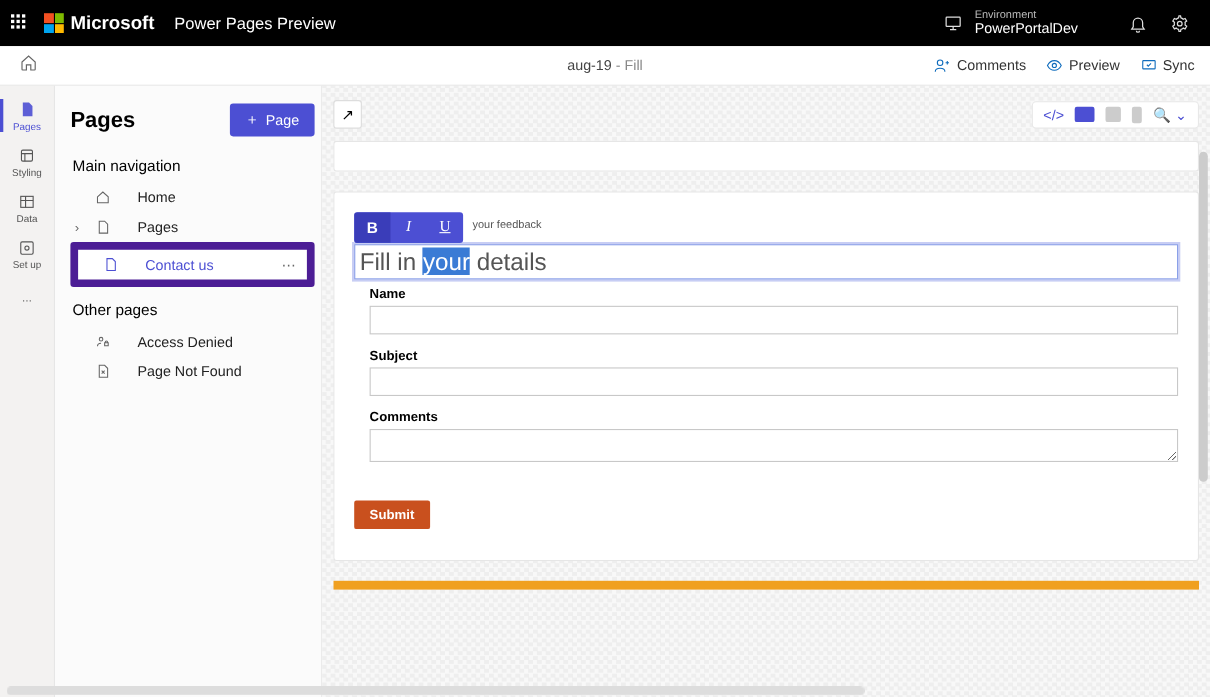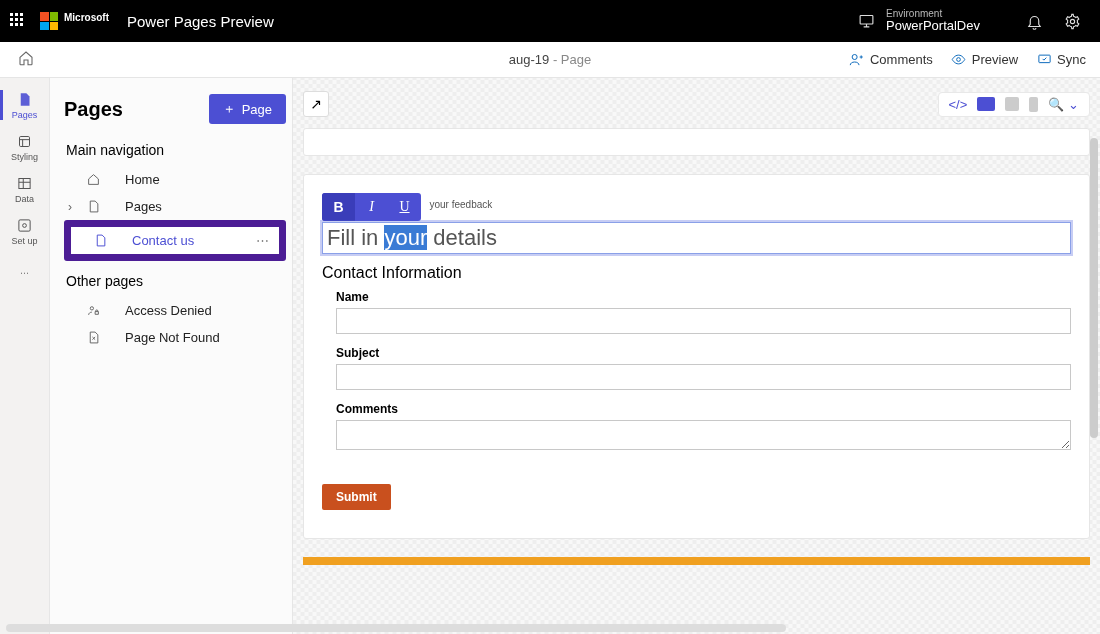--- a/index.html
+++ b/index.html
@@ -1,20 +1,20 @@
 <!DOCTYPE html>
 <html><head>
 <meta charset="utf-8">
 <style>
   * { box-sizing:border-box; margin:0; padding:0; font-family:"Segoe UI",Arial,sans-serif; }
   html,body { width:1100px; height:634px; overflow:hidden; background:#f8f8f8; }
   .topbar { height:42px; background:#000; color:#fff; display:flex; align-items:center; padding:0 18px 0 10px; }
   .waffle { width:16px; height:16px; display:grid; grid-template-columns:repeat(3,3px); grid-template-rows:repeat(3,3px); gap:2px; margin-right:14px; cursor:pointer;}
   .waffle div{background:#fff;}
-  .ms-logo { display:flex; margin-right:18px; font-weight:600; font-size:10px; cursor:pointer;}
+  .ms-logo { display:flex; align-items:center; margin-right:18px; font-weight:600; font-size:17px; cursor:pointer;}
   .ms-sq { width:18px; height:18px; margin-right:6px; display:grid; grid-template-columns:1fr 1fr; grid-template-rows:1fr 1fr; gap:1px;}
   .ms-sq div:nth-child(1){background:#f25022;} .ms-sq div:nth-child(2){background:#7fba00;}
   .ms-sq div:nth-child(3){background:#00a4ef;} .ms-sq div:nth-child(4){background:#ffb900;}
   .app-name { font-size:15px; }
   .top-spacer{flex:1;}
   .env-box{display:flex;align-items:center;gap:10px;margin-right:26px;}
   .env-text{display:flex;flex-direction:column;line-height:1.1;}
   .env-label{font-size:10px;color:#bbb;}
   .env-name{font-size:13px;}
   .top-icon{width:20px;height:20px;display:flex;align-items:center;justify-content:center;margin-left:18px;cursor:pointer;color:#ddd;}
@@ -132,21 +132,21 @@
   </span>
 </div>
 
 <div class="subbar">
   <span class="sub-home">
     <svg width="16" height="16" viewBox="0 0 24 24" fill="none" stroke="currentColor" stroke-width="1.6">
         <path d="M3 11l9-8 9 8v10a1 1 0 01-1 1h-5v-7h-6v7H4a1 1 0 01-1-1V11z"></path>
       </svg>
   </span>
   <span class="sub-title">
-    <span>aug-19</span><span class="muted"> - Page</span>
+    <span>aug-19</span><span class="muted"> - Fill</span>
   </span>
   <div class="sub-actions">
     <span class="act">
       <span class="ico">
           <svg width="15" height="15" viewBox="0 0 24 24" fill="none" stroke="currentColor" stroke-width="1.6">
             <circle cx="9" cy="8" r="4"></circle>
             <path d="M2 21c0-3 3-5 7-5s7 2 7 5M17 8h5M19.5 5.5v5"></path>
           </svg>
         </span>
       <span>Comments</span>
@@ -287,21 +287,20 @@
       <div class="page-card card-b">
         <div>
           <span class="fmt-toolbar">
             <span class="fmt-btn bold">B</span>
             <span class="fmt-btn ital">I</span>
             <span class="fmt-btn ul">U</span>
           </span>
           <span class="crumb">your feedback</span>
         </div>
         <div class="h-input" contenteditable="true" style=""><span>Fill in </span><span class="highlight">your</span><span> details</span></div>
-        <div class="sec-title">Contact Information</div>
         <div class="field">
           <div class="flabel">Name</div>
           <input class="finput" style="">
         </div>
         <div class="field">
           <div class="flabel">Subject</div>
           <input class="finput" style="">
         </div>
         <div class="field">
           <div class="flabel">Comments</div>

